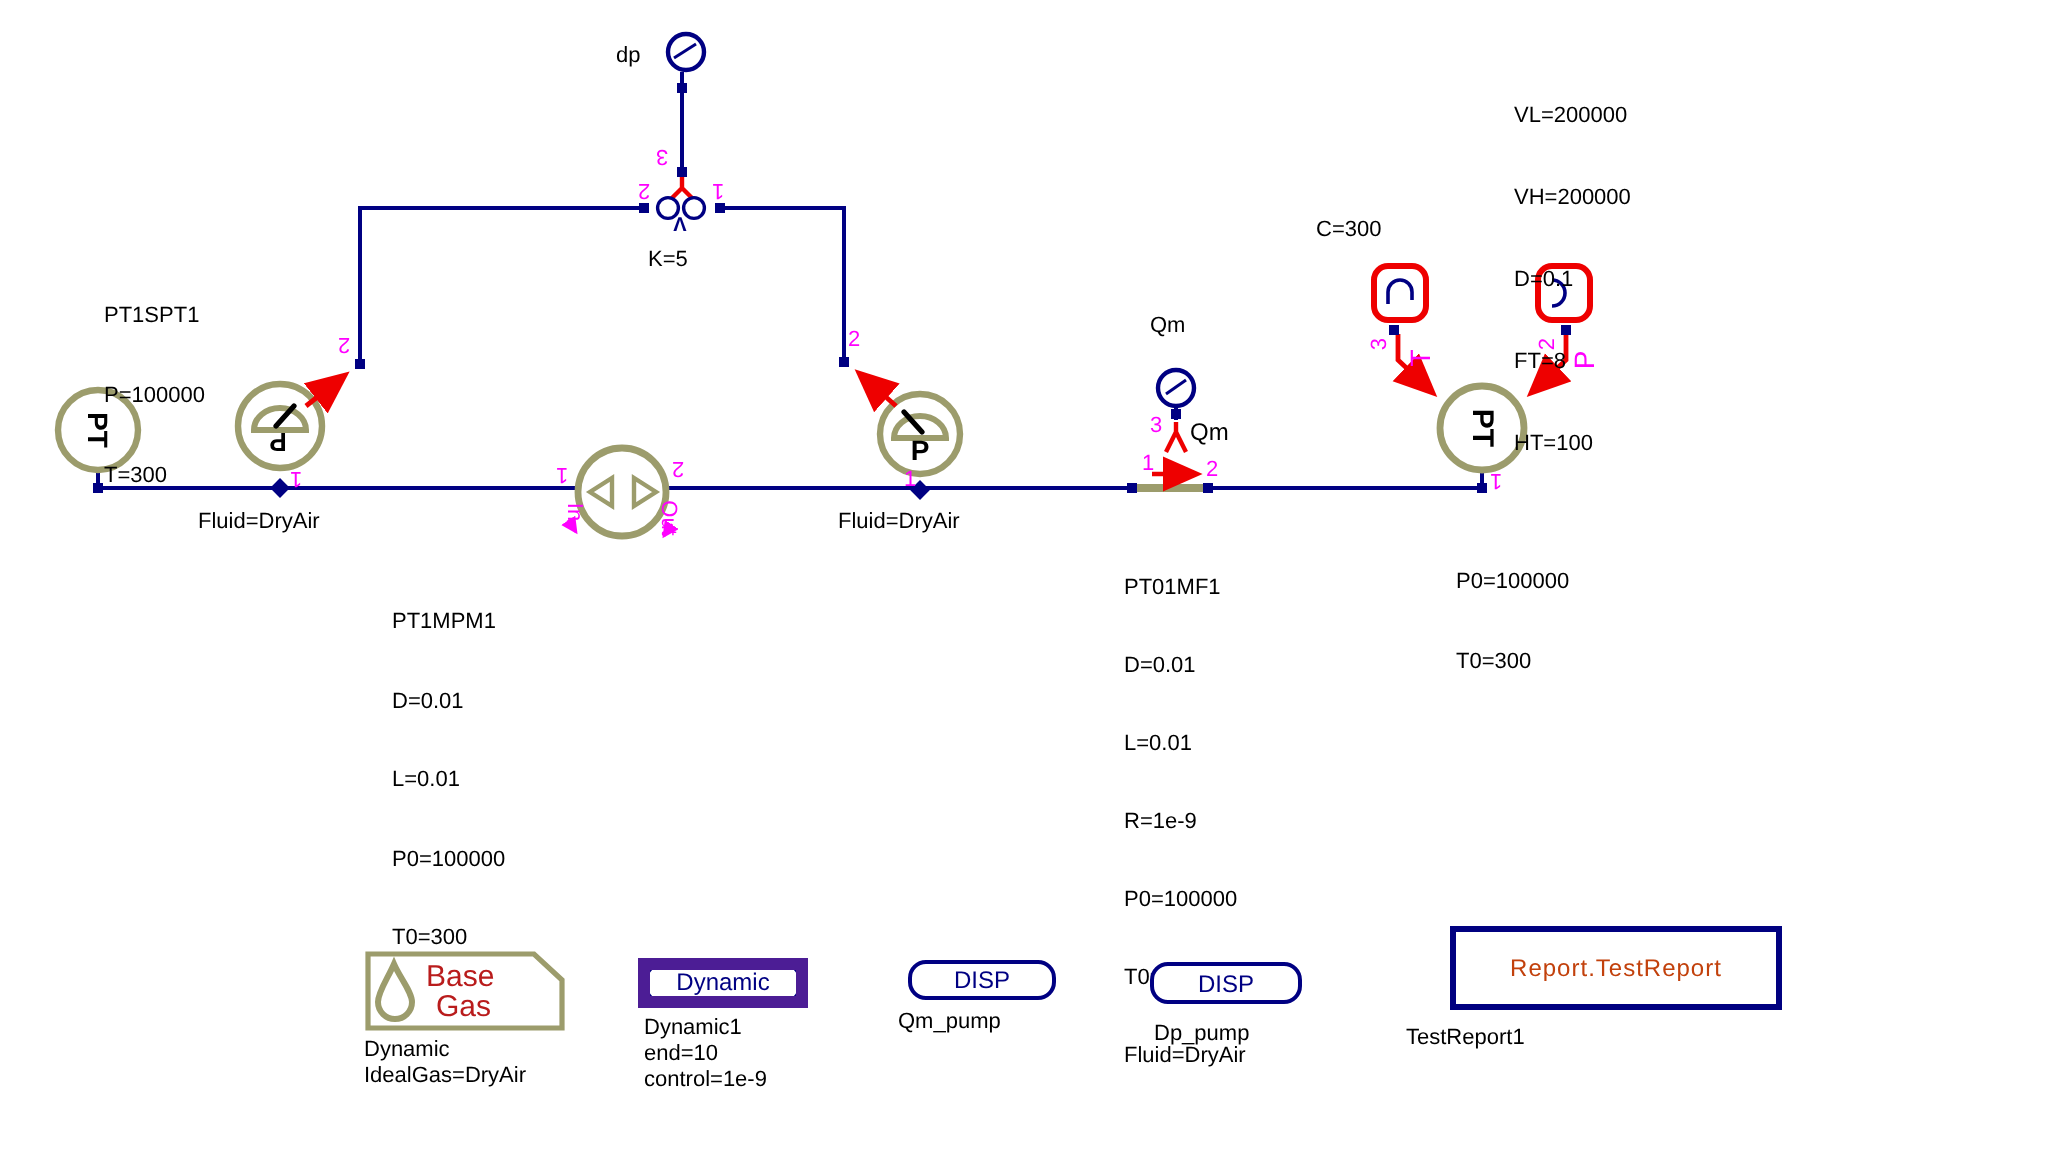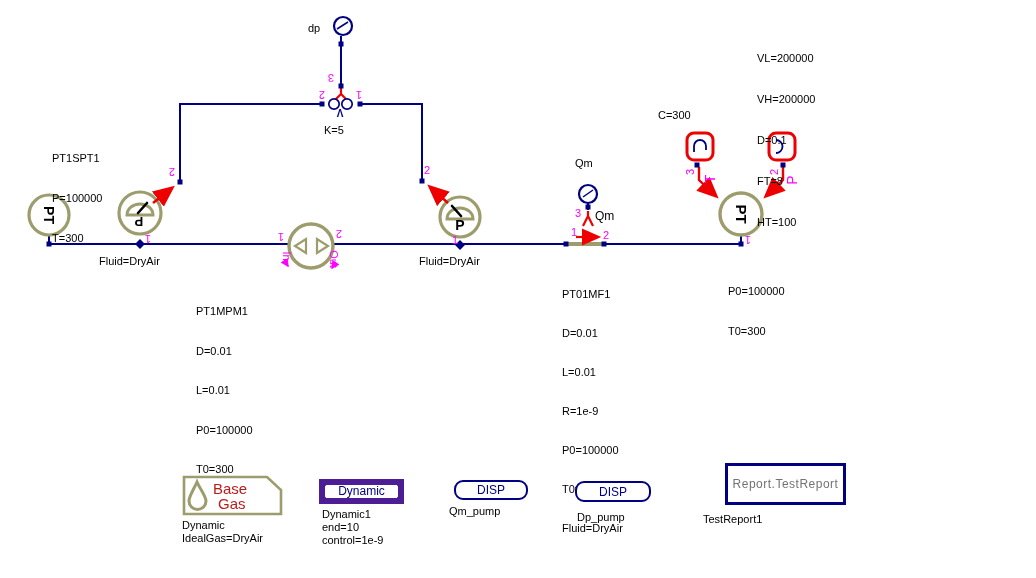--- a/index.html
+++ b/index.html
@@ -23,22 +23,22 @@
     transform-origin:center;
   }
   .navy{color:#000082;}
   .btn{
     position:absolute;border:2px solid #000082;border-radius:9px;background:#fff;
     color:#000082;display:flex;align-items:center;justify-content:center;
     font-size:12px;box-sizing:border-box;cursor:pointer;
   }
   .btn .inner{border:6px solid #4c1d95;padding:0 13px;line-height:13px;}
   .report-box{
-    position:absolute;left:725px;top:463px;width:121px;height:42px;
-    border:3px solid #000080;background:#fff;color:#737373;font-size:12px;
+    position:absolute;left:725px;top:463px;width:166px;height:42px;
+    border:3px solid #000080;background:#fff;color:#c2410c;font-size:12px;
     display:flex;align-items:center;justify-content:center;box-sizing:border-box;
     letter-spacing:0.5px;cursor:pointer;
   }
   .basegas-title{
     position:absolute;color:#b91c1c;font-size:15px;line-height:15px;white-space:nowrap;
   }
 </style>
 </head>
 <body>
 

